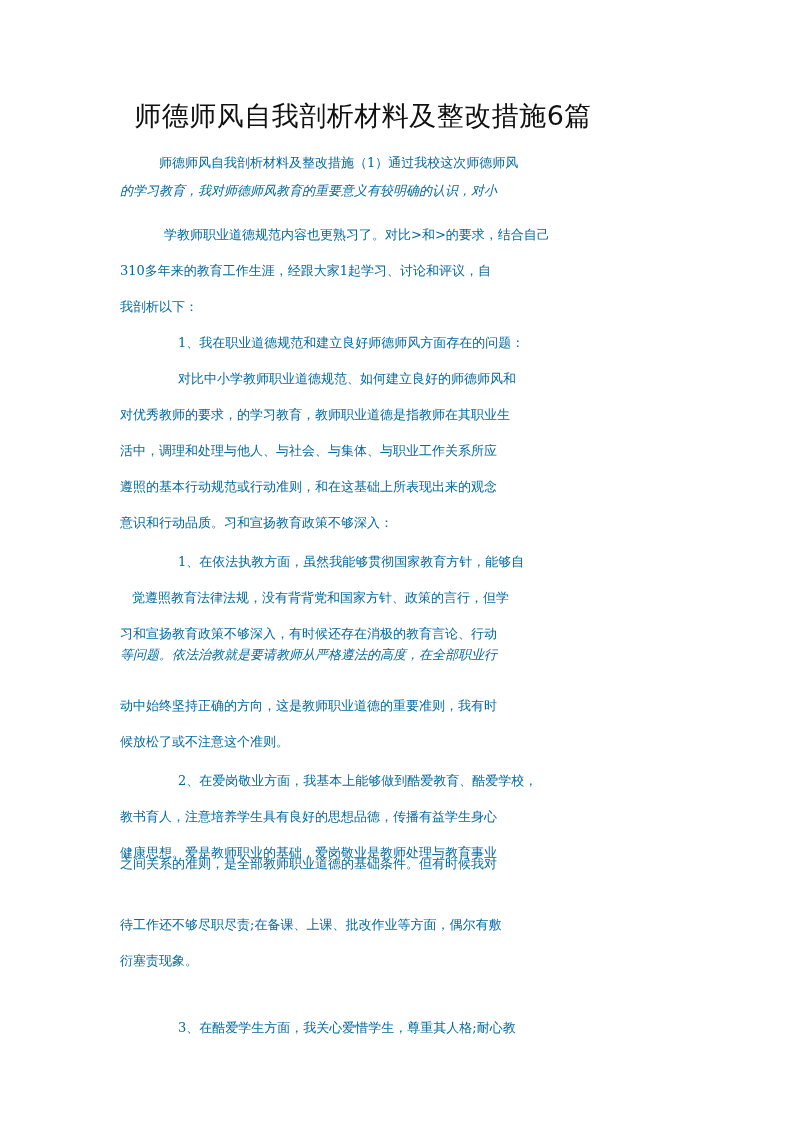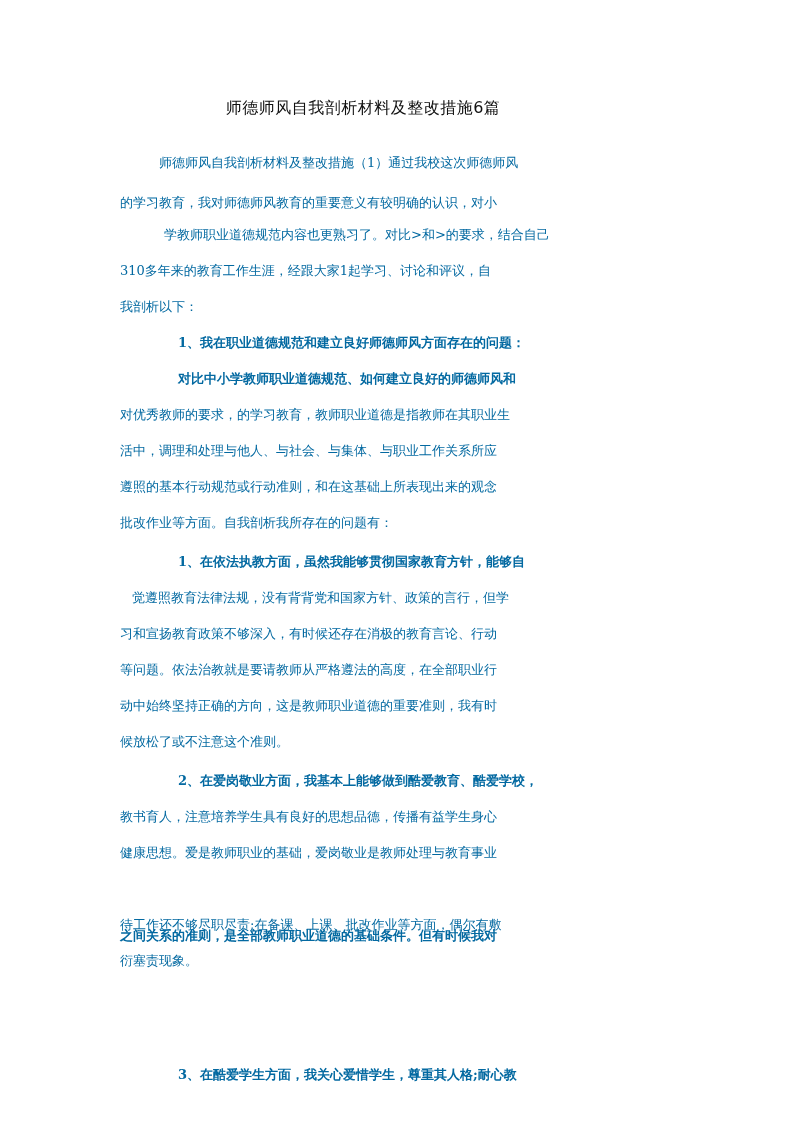--- a/index.html
+++ b/index.html
@@ -22,62 +22,62 @@
       width: 800px;
       height: 1132px;
     }
     .title {
       position: absolute;
       left: 0;
       width: 696px;
       top: 98px;
       text-align: center;
       font-family: "DejaVu Sans", "Liberation Sans", sans-serif;
-      font-size: 16px;
+      font-size: 27px;
       letter-spacing: 0.5px;
       padding-left: 30px;
       box-sizing: border-box;
       color: #111;
     }
     .line {
       position: absolute;
       left: 120px;
       font-size: 13px;
       white-space: nowrap;
       line-height: 22px;
       color: #0369a1;
       text-align: right;
     }
     .line.indent { left: 159px; }
-    .line.indent2 { left: 178px; font-weight: bold; }
+    .line.indent2 { left: 178px; }
   </style>
 </head>
 <body>
 
 <div class="page">
   <div class="title">师德师风自我剖析材料及整改措施6篇</div>
   <div id="lines">
       <div class="line indent" style="top: 152px;">师德师风自我剖析材料及整改措施（1）通过我校这次师德师风</div>
-      <div class="line" style="top: 192px;">的学习教育，我对师德师风教育的重要意义有较明确的认识，对小</div>
+      <div class="line" style="top: 180px; font-style: italic;">的学习教育，我对师德师风教育的重要意义有较明确的认识，对小</div>
       <div class="line" style="top: 224px; margin-left: 44px;">学教师职业道德规范内容也更熟习了。对比&gt;和&gt;的要求，结合自己</div>
       <div class="line" style="top: 260px;">310多年来的教育工作生涯，经跟大家1起学习、讨论和评议，自</div>
       <div class="line" style="top: 296px;">我剖析以下：</div>
       <div class="line indent2" style="top: 332px;">1、我在职业道德规范和建立良好师德师风方面存在的问题：</div>
       <div class="line indent2" style="top: 368px;">对比中小学教师职业道德规范、如何建立良好的师德师风和</div>
       <div class="line" style="top: 404px;">对优秀教师的要求，的学习教育，教师职业道德是指教师在其职业生</div>
       <div class="line" style="top: 440px;">活中，调理和处理与他人、与社会、与集体、与职业工作关系所应</div>
       <div class="line" style="top: 476px;">遵照的基本行动规范或行动准则，和在这基础上所表现出来的观念</div>
-      <div class="line" style="top: 512px;">批改作业等方面。自我剖析我所存在的问题有：</div>
+      <div class="line" style="top: 512px;">意识和行动品质。习和宣扬教育政策不够深入：</div>
       <div class="line indent2" style="top: 551px;">1、在依法执教方面，虽然我能够贯彻国家教育方针，能够自</div>
       <div class="line" style="top: 587px; margin-left: 12px;">觉遵照教育法律法规，没有背背党和国家方针、政策的言行，但学</div>
       <div class="line" style="top: 623px;">习和宣扬教育政策不够深入，有时候还存在消极的教育言论、行动</div>
-      <div class="line" style="top: 659px;">等问题。依法治教就是要请教师从严格遵法的高度，在全部职业行</div>
+      <div class="line" style="top: 644px; font-style: italic;">等问题。依法治教就是要请教师从严格遵法的高度，在全部职业行</div>
       <div class="line" style="top: 695px;">动中始终坚持正确的方向，这是教师职业道德的重要准则，我有时</div>
       <div class="line" style="top: 731px;">候放松了或不注意这个准则。</div>
       <div class="line indent2" style="top: 770px;">2、在爱岗敬业方面，我基本上能够做到酷爱教育、酷爱学校，</div>
       <div class="line" style="top: 806px;">教书育人，注意培养学生具有良好的思想品德，传播有益学生身心</div>
       <div class="line" style="top: 842px;">健康思想。爱是教师职业的基础，爱岗敬业是教师处理与教育事业</div>
-      <div class="line" style="top: 925px; font-weight: bold;">之间关系的准则，是全部教师职业道德的基础条件。但有时候我对</div>
+      <div class="line" style="top: 853px;">之间关系的准则，是全部教师职业道德的基础条件。但有时候我对</div>
       <div class="line" style="top: 914px;">待工作还不够尽职尽责;在备课、上课、批改作业等方面，偶尔有敷</div>
       <div class="line" style="top: 950px;">衍塞责现象。</div>
-      <div class="line indent2" style="top: 1017px; margin-top: 47px;">3、在酷爱学生方面，我关心爱惜学生，尊重其人格;耐心教</div>
+      <div class="line indent2" style="top: 1017px;">3、在酷爱学生方面，我关心爱惜学生，尊重其人格;耐心教</div>
     </div>
 </div>
 
 </body></html>

